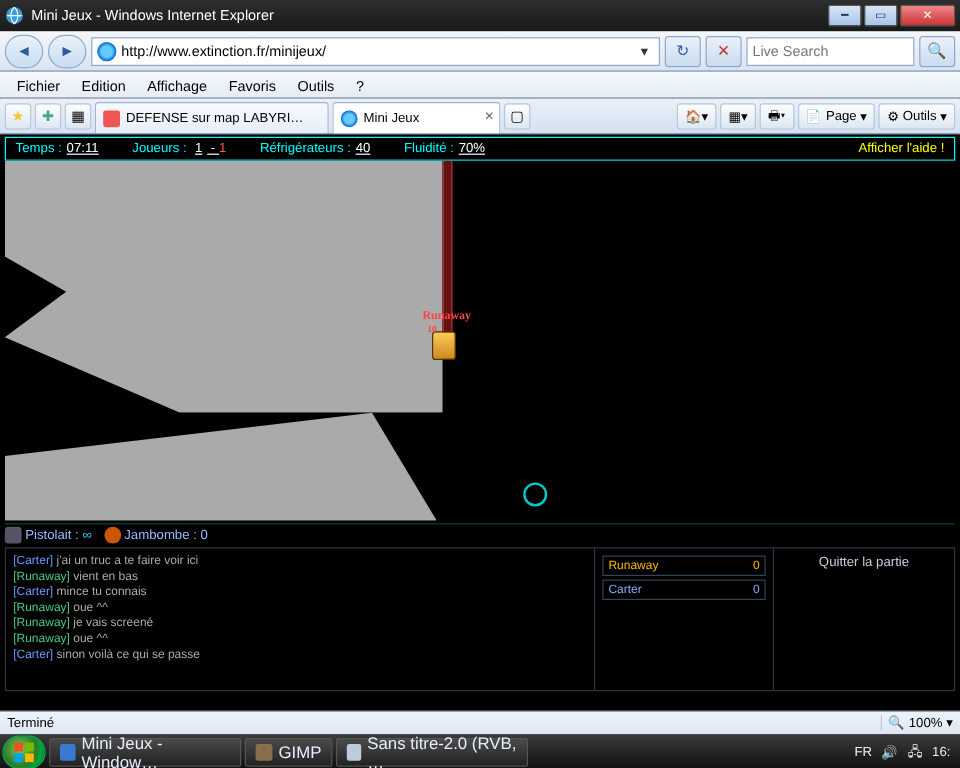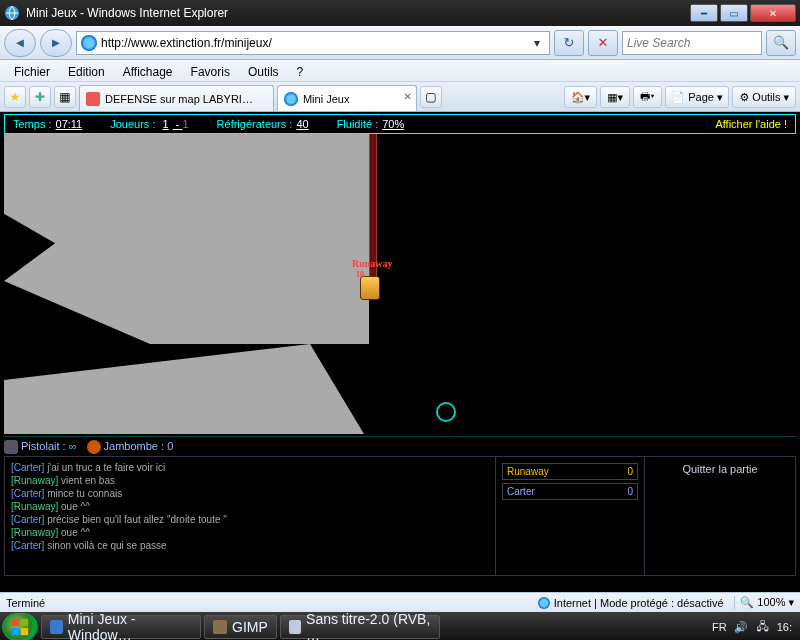--- a/index.html
+++ b/index.html
@@ -30,21 +30,21 @@
   background: linear-gradient(to bottom,#eaf1fa,#cadcf0);
   display:flex;align-items:center;justify-content:center; font-size:13px;color:#2d5c9a;}
 .navbtn.big { width:32px; height:28px; border-radius:14px; }
 .urlfield { flex:1; height:24px; border:1px solid #8fa9c9; background:#fff;
   display:flex; align-items:center; padding:0 4px; font-size:12px; }
 .urlfield .favicon { width:16px;height:16px;margin-right:4px;
   background: radial-gradient(circle,#6cf 40%,#06c 70%); border-radius:50%; }
 .urlfield input { border:none; outline:none; flex:1; font-size:12px; }
 .urldrop { width:16px;text-align:center;color:#333; }
 .searchbox { width:140px; height:24px; border:1px solid #8fa9c9; background:#fff;
-  display:flex;align-items:center; padding:0 4px; font-size:12px; color:#777; font-style:italic;}
+  display:flex;align-items:center; padding:0 4px; font-size:12px; color:#777; }
 
 
 .menubar { height:22px; background: linear-gradient(to bottom,#f4f7fb,#e6edf6);
   display:flex; align-items:flex-end; padding:0 6px; font-size:12px; gap:2px;
   border-bottom:1px solid #c4d3e6; }
 .menubar span { padding:2px 8px; border-radius:2px; }
 
 
 .tabbar { height:30px; background: linear-gradient(to bottom,#eaf0f8,#d5e1ef);
   display:flex; align-items:flex-end; padding:0 4px; gap:3px;
@@ -82,21 +82,21 @@
 .wallB { position:absolute; left:0; top:210px; width:360px; height:90px; background:#aaa;
   clip-path: polygon(0 40%, 85% 0, 100% 100%, 0 100%); }
 .redbar { position:absolute; left:365px; top:0; width:8px; height:148px; background:#611; border-left:1px solid #a33; border-right:1px solid #a33;}
 .player { position:absolute; left:356px; top:142px; width:22px; height:26px;}
 .player .name { position:absolute; top:-18px; left:-8px; font:bold 10px Verdana; color:#f44;}
 .player .hp   { position:absolute; top:-6px; left:-4px; font:bold 8px Verdana; color:#f44;}
 .player .body { width:20px;height:24px;background:linear-gradient(#fc5,#c82);border:1px solid #530;border-radius:3px;}
 .ring { position:absolute; left:432px; top:268px; width:20px; height:20px;
   border:2px solid #0cc; border-radius:50%; }
 
-.weapbar { margin:2px 4px 0 4px; height:18px; display:flex; align-items:flex-end; gap:10px;
+.weapbar { margin:2px 4px 0 4px; height:18px; display:flex; align-items:center; gap:10px;
   font:11px Verdana; color:#9bf; border-top:1px solid #044;}
 .weapbar .wic { width:14px;height:14px;border-radius:3px;display:inline-block;vertical-align:middle;margin-right:3px;}
 .weapbar .w1 .wic{background:#556;}
 .weapbar .w1 .inf{color:#3cf;}
 .weapbar .w2 .wic{background:#c50;border-radius:50%;}
 
 .botpanel { margin:2px 4px 0 4px; border:1px solid #334; display:flex; height:120px; }
 .chat { flex:1; padding:4px 6px; font:10px Verdana; line-height:13px; overflow:hidden;}
 .chat div span.u { }
 .clr-carter{color:#69f;} .clr-runaway{color:#4c8;} .clr-txt{color:#aaa;text-align:center;}
@@ -222,21 +222,21 @@
     <span class="w2"><span class="wic"></span><span>Jambombe :</span> <span>0</span></span>
   </div>
 
   <div class="botpanel">
     <div class="chat" id="chatlog">
 
       <div><span class="u clr-carter">[Carter]</span> <span class="clr-txt">j'ai un truc a te faire voir ici</span></div>
         <div><span class="u clr-runaway">[Runaway]</span> <span class="clr-txt">vient en bas</span></div>
         <div><span class="u clr-carter">[Carter]</span> <span class="clr-txt">mince tu connais</span></div>
         <div><span class="u clr-runaway">[Runaway]</span> <span class="clr-txt">oue ^^</span></div>
-        <div><span class="u clr-carter">[Carter]</span> <span class="clr-txt">précise bien qu'il faut allez "droite toute "</span></div>
+        <div><span class="u clr-runaway">[Runaway]</span> <span class="clr-txt">je vais screené</span></div>
         <div><span class="u clr-runaway">[Runaway]</span> <span class="clr-txt">oue ^^</span></div>
         <div><span class="u clr-carter">[Carter]</span> <span class="clr-txt">sinon voilà ce qui se passe</span></div>
     </div>
     <div class="scorebox" id="scorebox">
         <div class="row me">
           <span>Runaway</span>
           <span>0</span>
         </div>
         <div class="row o">
           <span>Carter</span>
@@ -245,24 +245,20 @@
       </div>
     <div class="quitbox">
       <div>Quitter la partie</div>
     </div>
   </div>
 </div>
 
 <div class="iestatus">
   <span>Terminé</span>
   <span class="spacer"></span>
-  <span class="zone">
-    <span class="globe"></span>
-    <span>Internet | Mode protégé : désactivé</span>
-  </span>
   <span class="zoom">🔍 <span>100%</span> ▾</span>
 </div>
 
 <div class="taskbar">
   <div class="startorb">
     <svg viewBox="0 0 20 20">
       <rect x="1" y="1" width="8" height="8" fill="#f25022"></rect>
         <rect x="11" y="1" width="8" height="8" fill="#7fba00"></rect>
       <rect x="1" y="11" width="8" height="8" fill="#00a4ef"></rect>
         <rect x="11" y="11" width="8" height="8" fill="#ffb900"></rect>

